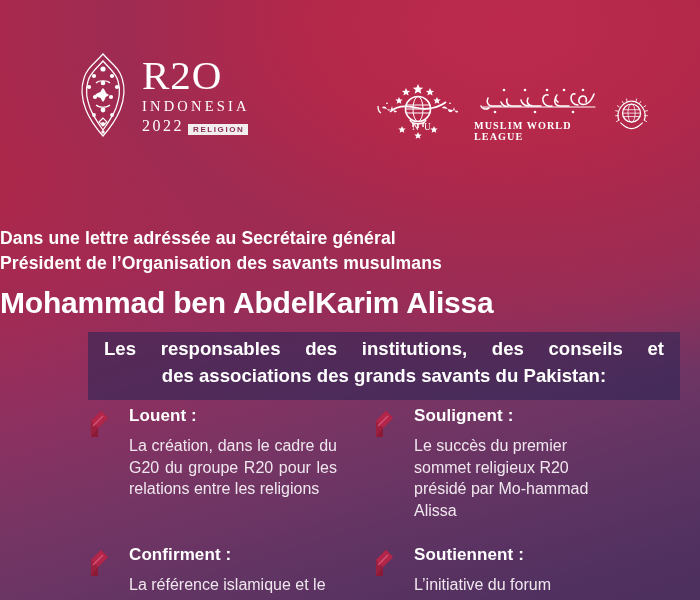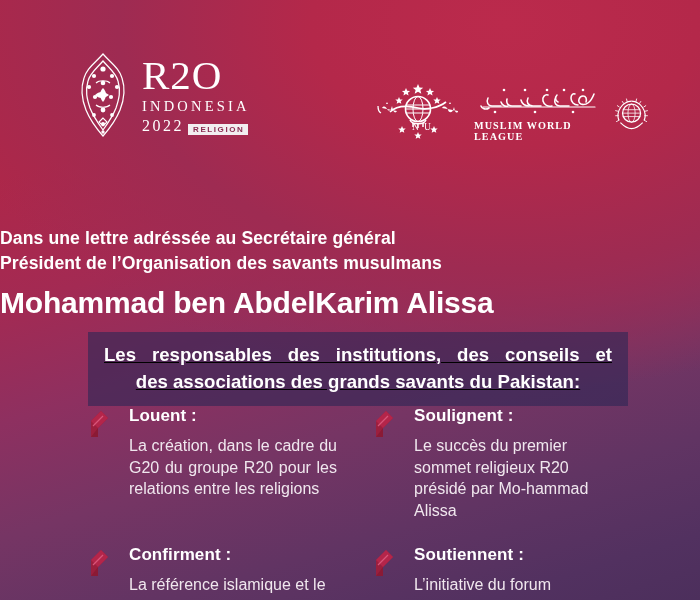--- a/index.html
+++ b/index.html
@@ -134,26 +134,25 @@
     font-weight: 700;
     margin-top: 10px;
     letter-spacing: -0.2px;
   }
 
   
   .banner {
     position: absolute;
     top: 332px;
     left: 88px;
-    width: 540px;
-    padding: 9px 14px 11px 14px;
+    width: 592px;
+    padding: 3px 14px 11px 14px;
     box-sizing: border-box;
     background: rgba(47, 38, 86, 0.62);
     text-align: center;
-    text-decoration: underline;
   }
   .banner .line1 {
     color: #ffffff;
     font-size: 18.6px;
     font-weight: 700;
     line-height: 27px;
     text-align: justify;
     text-align-last: justify;
     padding: 0 2px;
   }

